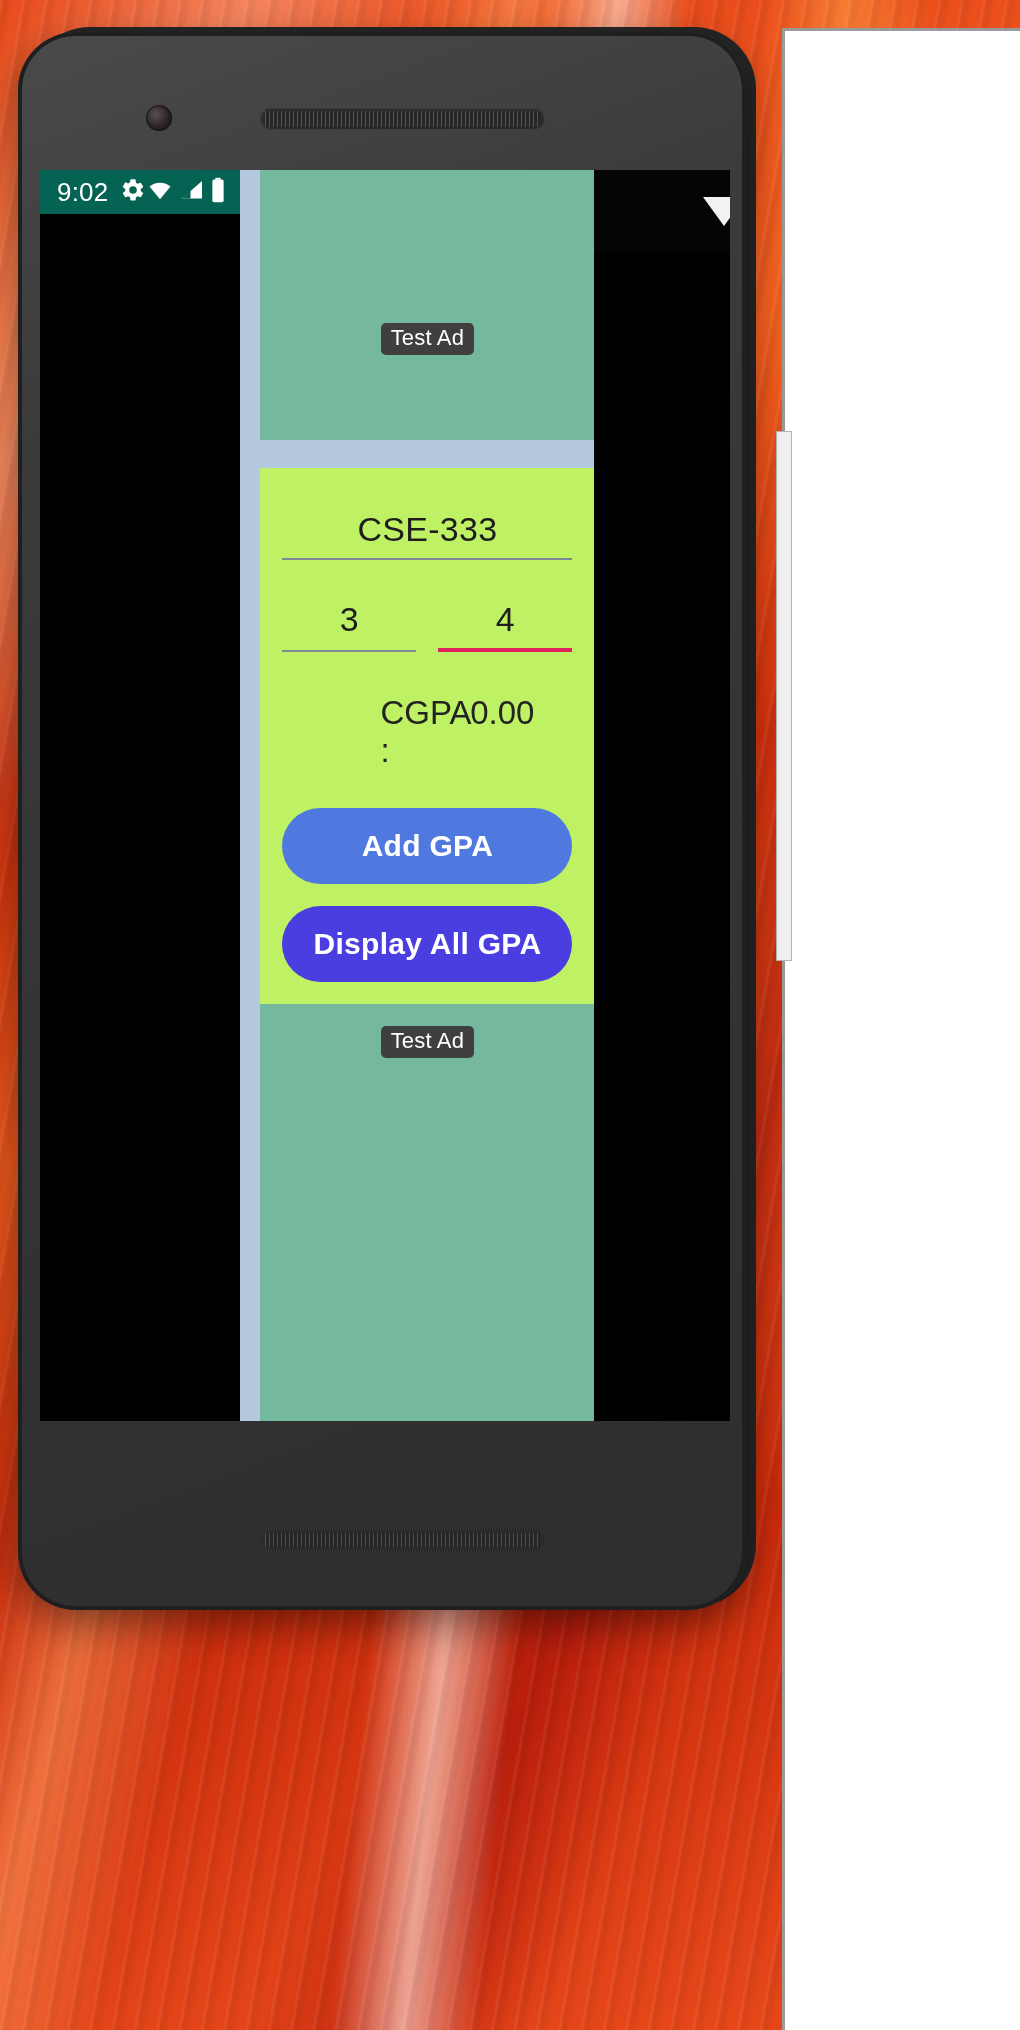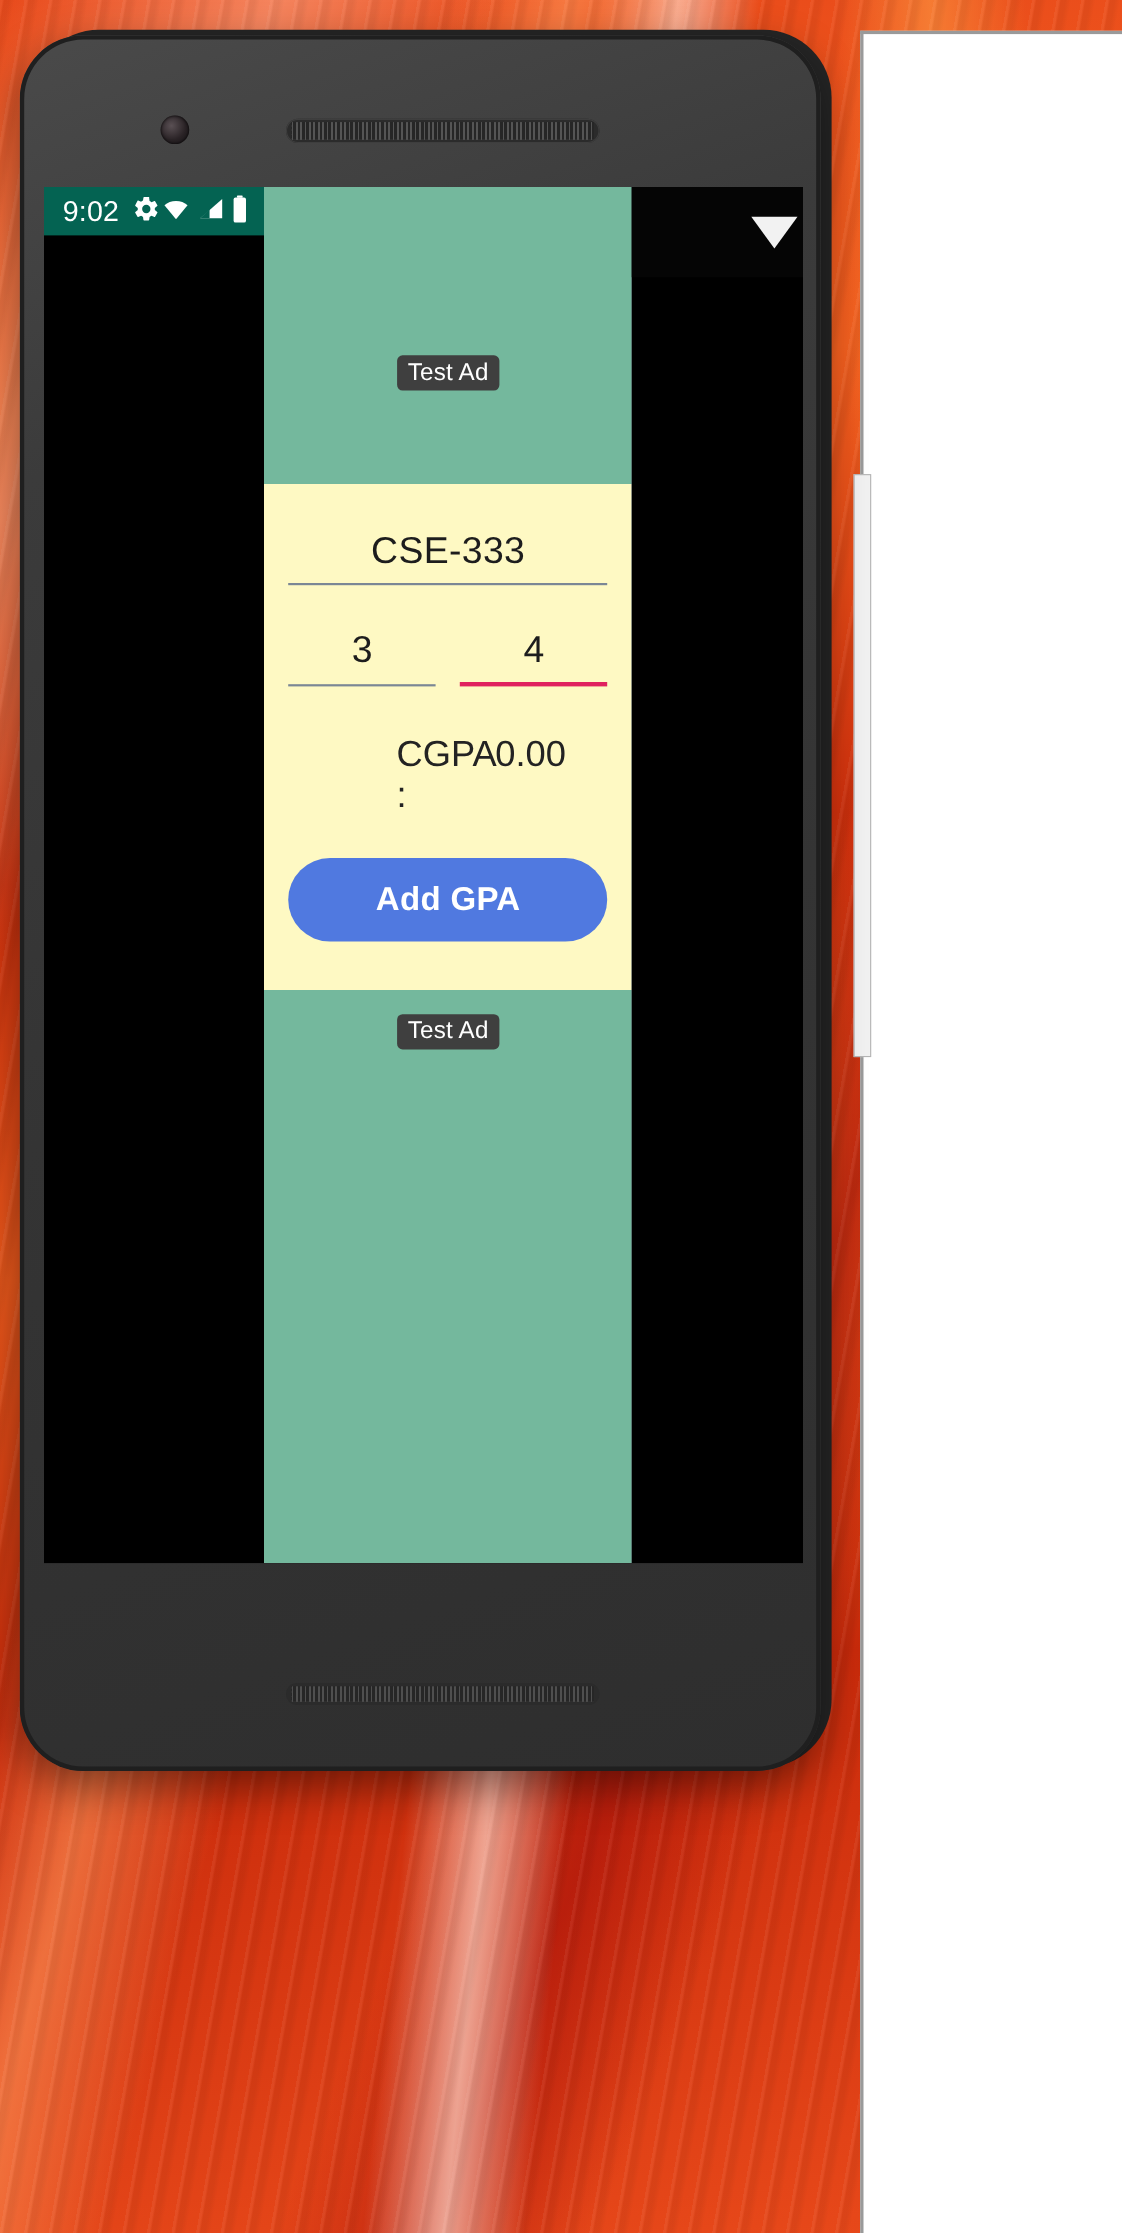--- a/index.html
+++ b/index.html
@@ -162,21 +162,21 @@
   #status-time {
     color: #ffffff;
     font-size: 26px;
     font-weight: 400;
     letter-spacing: 0.2px;
   }
   .status-left { display: flex; align-items: center; gap: 12px; }
   .status-right { margin-left: auto; display: flex; align-items: center; gap: 5px; }
 
   
-  #app-body { flex: 1; display: flex; flex-direction: column; background: #b4c8de; }
+  #app-body { flex: 1; display: flex; flex-direction: column; background: #b4c8de; padding-left: 20px; }
 
   .ad-banner {
     background: #74b89d;
     position: relative;
     display: flex;
     align-items: center;
     justify-content: center;
   }
   #ad-top { height: 270px; }
   #ad-bottom { flex: 1; align-items: flex-start; padding-top: 22px; }
@@ -186,23 +186,24 @@
     font-size: 22px;
     padding: 4px 10px 6px;
     border-radius: 5px;
     line-height: 1;
     letter-spacing: 0.2px;
   }
   #ad-top .ad-badge { position: relative; top: 34px; }
 
   
   #form-area {
-    background: #fef9c3;
+    background: #bef264;
     padding: 42px 22px 22px;
     flex: none;
+    margin-top: 28px;
   }
 
   .field {
     text-align: center;
     padding-bottom: 9px;
     font-size: 34px;
     color: #1d1d1d;
     letter-spacing: 0.3px;
   }
   .field-course {
@@ -354,20 +355,21 @@
 
           <div id="cgpa-row">
             <span>CGPA :</span>
             <span id="cgpa-value">0.00</span>
           </div>
 
           <div class="btn-row">
             <button class="btn" id="btn-add">Add GPA</button>
           </div>
 
+          <button class="btn" id="btn-display">Display All GPA</button>
         </div>
 
         <div id="ad-bottom" class="ad-banner">
           <span class="ad-badge">Test Ad</span>
         </div>
       </div>
 
       <div id="nav-bar">
         <div class="nav-btn" id="nav-back">
           <span class="tri-down"></span>

